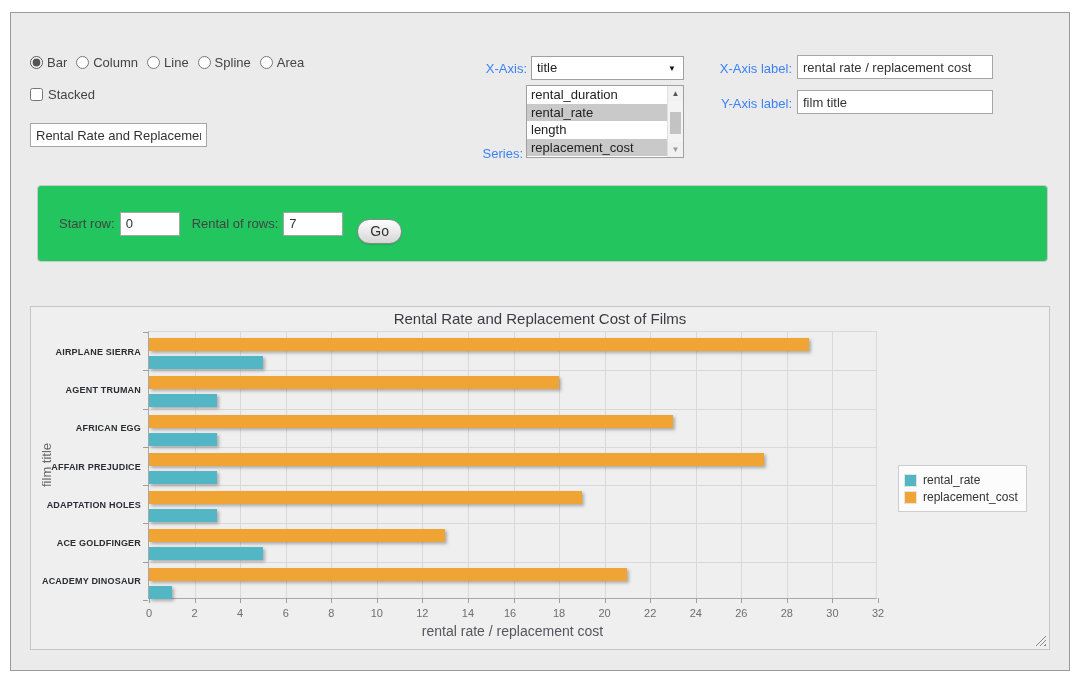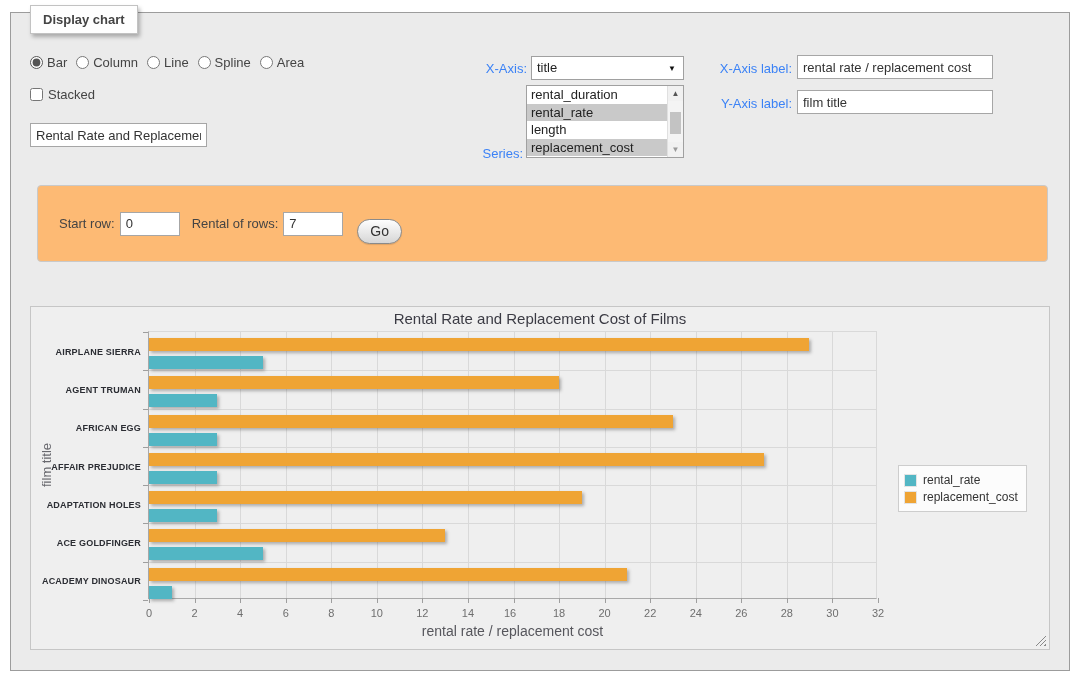--- a/index.html
+++ b/index.html
@@ -37,21 +37,21 @@
   .lb-option { height:17.6px; font-size:13px; line-height:17.6px; padding-left:4px; color:#222;
                white-space:nowrap; cursor:default; }
   .lb-option.selected { background:#c9c9c9; }
   .lb-scroll { position:absolute; top:0; right:0; width:16px; bottom:0; background:#f4f4f4;
                border-left:1px solid #e0e0e0; }
   .lb-btn { position:absolute; left:0; width:15px; height:15px; background:#f1f1f1; text-align:center;
             font-size:8px; color:#555; line-height:15px; }
   .lb-up { top:0; } .lb-down { bottom:0; color:#9a9a9a; }
   .lb-thumb { position:absolute; left:2px; right:2px; top:26px; height:22px; background:#c3c3c3; }
 
-  .rows-panel { position:absolute; left:37px; top:185px; width:1011px; height:77px; background:#fdba74;
+  .rows-panel { position:absolute; left:37px; top:185px; width:1011px; height:77px; background:#22c55e;
                 border:1px solid #c9c9c9; border-radius:4px; display:flex; align-items:center;
                 padding-left:21px; }
   .rows-panel .lbl { font-size:13px; color:#444; margin-right:5px; }
   .rows-input { width:60px; height:24px; border:1px solid #a6a6a6; background:#fff; font-size:13px;
                 color:#333; padding:0 5px; font-family:inherit; }
   .sp12 { width:12px; } .sp14 { width:14px; }
   .go-btn { padding:3px 12px 4px; border:1px solid #8a8a8a; border-radius:13px;
             background:linear-gradient(#fefefe,#d6d6d6); font-size:14px; color:#333;
             font-family:inherit; cursor:pointer; box-shadow:0 1px 1px rgba(0,0,0,0.12);margin-top:16px; }
 
@@ -85,21 +85,20 @@
   .legend-text { font-size:12px; color:#333; white-space:nowrap; }
   .resize-handle { position:absolute; right:3px; bottom:3px; width:11px; height:11px;
                    background:repeating-linear-gradient(135deg, transparent 0 2px, #777 2px 3px);
                    clip-path:polygon(100% 0, 100% 100%, 0 100%); opacity:0.85; cursor:nwse-resize; }
 </style>
 </head>
 <body>
 
 <div id="page">
   <div class="fieldset"></div>
-  <div class="legend-box">Display chart</div>
 
   <div class="radio-group" id="chart-type-group">
       <label class="radio-item">
         <input type="radio" name="ctype" checked="" style="">
         <span>Bar</span>
       </label>
       <label class="radio-item">
         <input type="radio" name="ctype" style="">
         <span>Column</span>
       </label>

